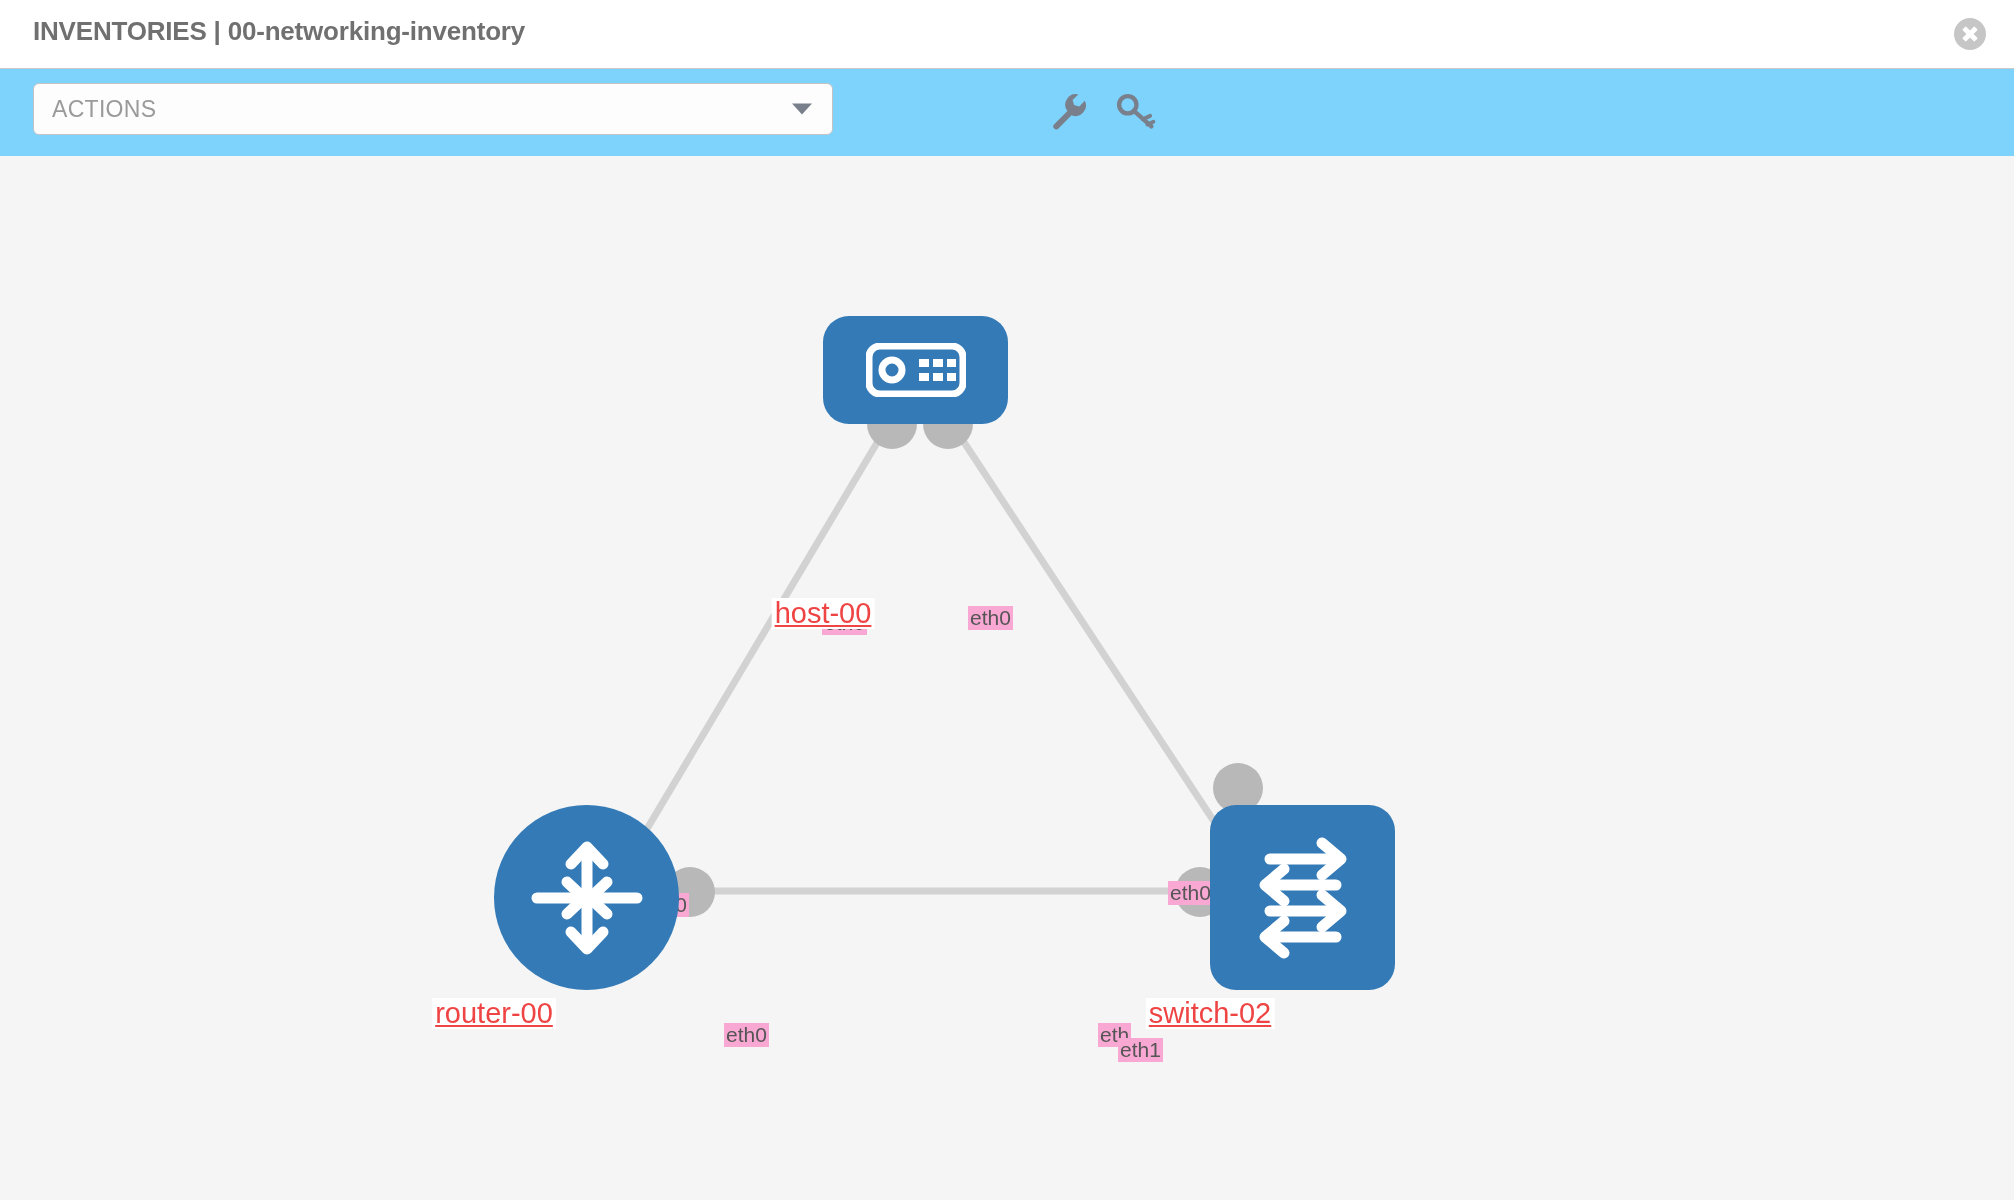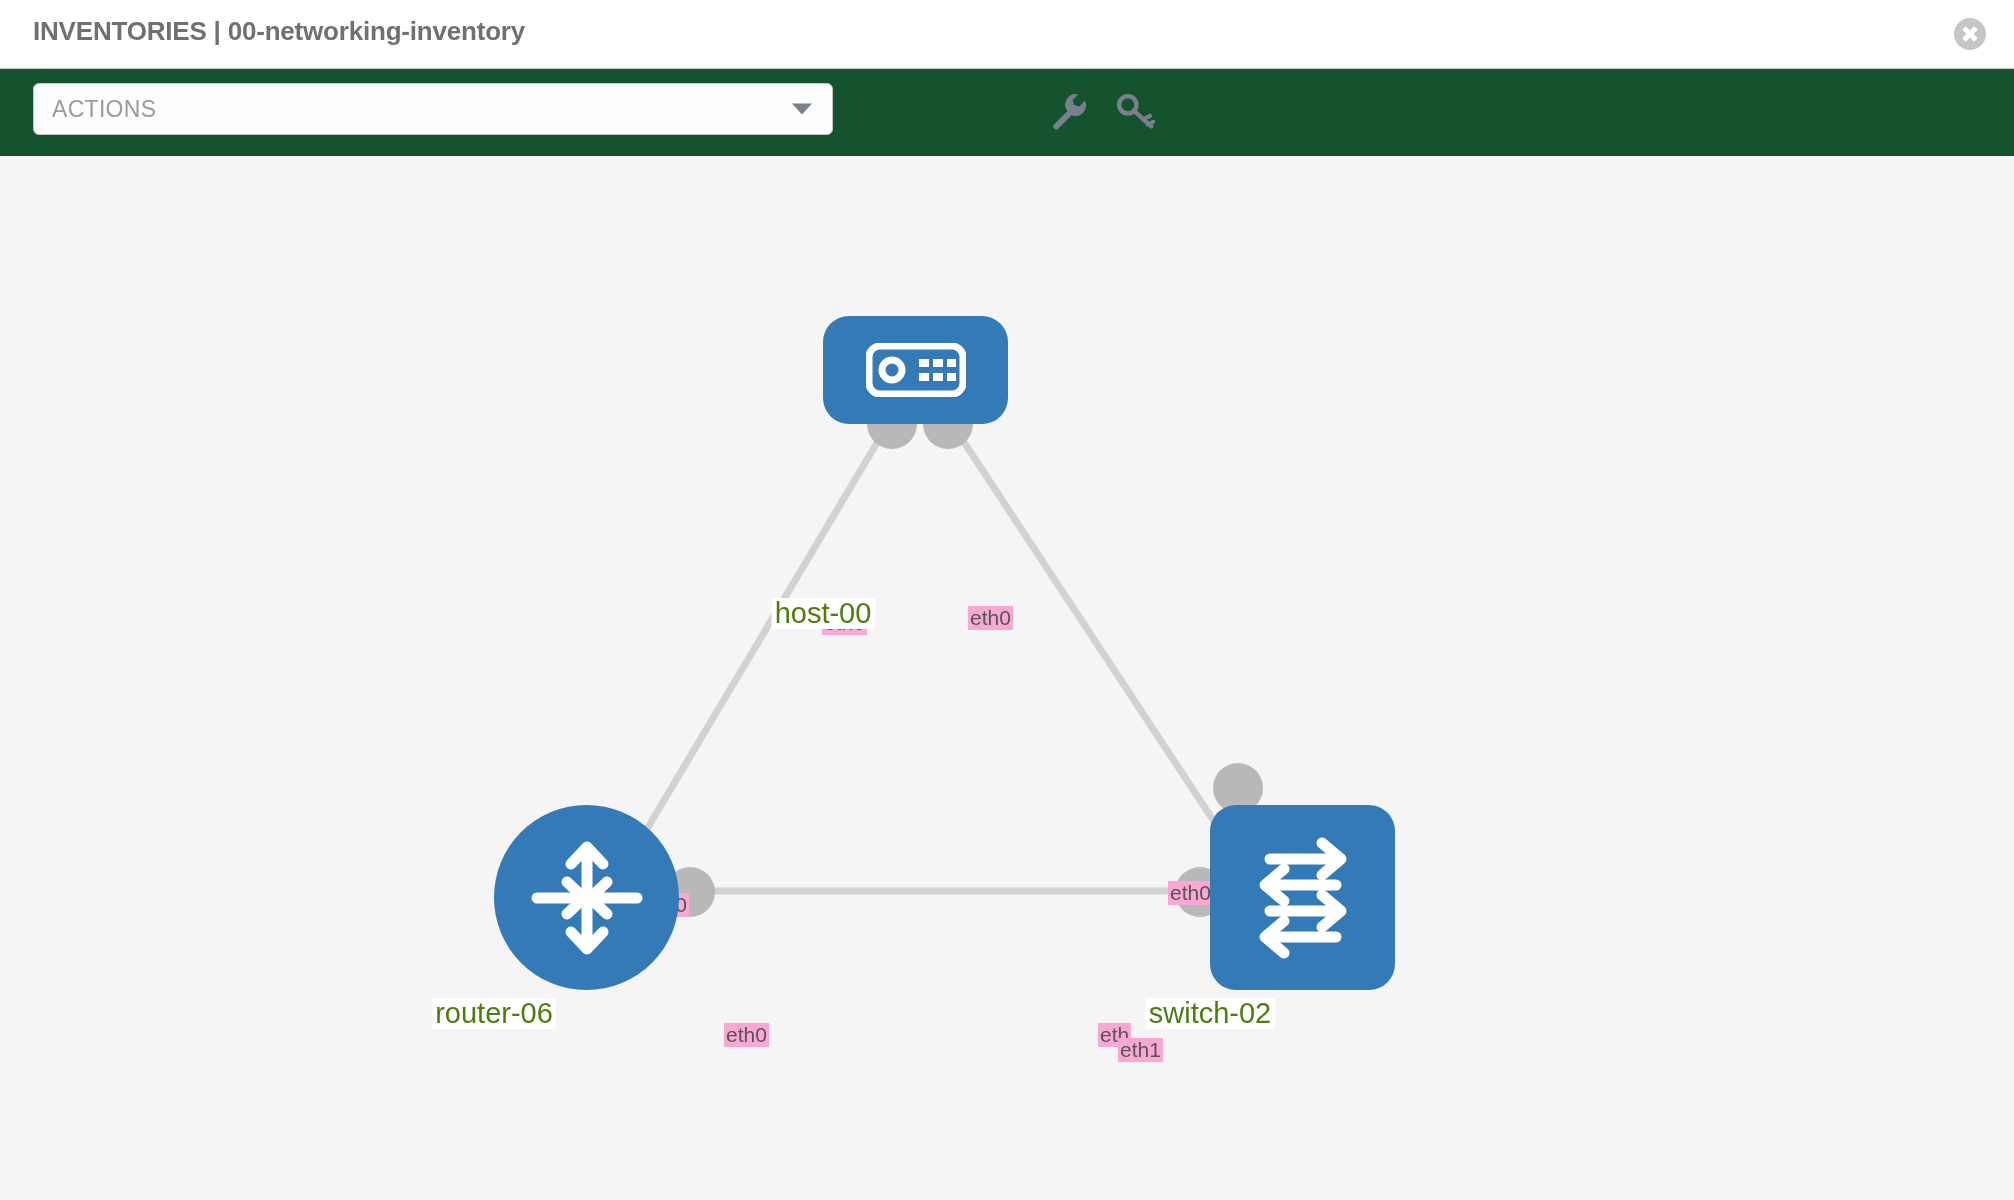--- a/index.html
+++ b/index.html
@@ -30,21 +30,21 @@
   #close-btn .x1, #close-btn .x2 {
     position: absolute; left: 50%; top: 50%;
     width: 17px; height: 5px; background: #ffffff; border-radius: 1px;
   }
   #close-btn .x1 { transform: translate(-50%,-50%) rotate(45deg); }
   #close-btn .x2 { transform: translate(-50%,-50%) rotate(-45deg); }
 
   
   #toolbar {
     position: absolute; left: 0; top: 68px; width: 2014px; height: 108px;
-    background: #14532d;
+    background: #7dd3fc;
     border-top: 1px solid #c9c9c9;
     border-bottom: 1px solid #c9c9c9;
   }
   .select-box {
     position: absolute;
     background: #fdfdfd;
     border: 1px solid #c3c3c3;
     border-radius: 6px;
     height: 52px;
   }
@@ -90,22 +90,22 @@
   #node-host .node-shape { width: 185px; height: 108px; border-radius: 26px; }
 
   #node-router { left: 494px; top: 649px; }
   #node-router .node-shape { width: 185px; height: 185px; border-radius: 50%; }
 
   #node-switch { left: 1210px; top: 649px; }
   #node-switch .node-shape { width: 185px; height: 185px; border-radius: 26px; }
 
   .node-label {
     position: absolute; left: 50%; transform: translateX(-50%);
-    font-size: 29px; color: #4d7c0f; white-space: nowrap;
-    background: #ffffff; padding: 0 3px; line-height: 1.08;
+    font-size: 29px; color: #ef4444; white-space: nowrap;
+    background: #ffffff; padding: 0 3px; line-height: 1.08; text-decoration: underline;
   }
   #node-host   .node-label { top: 282px; }
   #node-router .node-label { top: 193px; }
   #node-switch .node-label { top: 193px; }
 
   
   .iface-label {
     position: absolute;
     font-size: 21px; color: #555555; white-space: nowrap;
     background: #f9a8d4; padding: 0 2px; line-height: 1.15;
@@ -200,21 +200,21 @@
               <path d="M46 96 L62 113 L78 96"></path>
 
             <path d="M12 62 L58 62"></path>
               <path d="M42 46 L59 62 L42 78"></path>
 
             <path d="M112 62 L66 62"></path>
               <path d="M82 46 L65 62 L82 78"></path>
           </g>
         </svg>
       </div>
-      <div class="node-label">router-06</div>
+      <div class="node-label">router-00</div>
     </div>
 
     <div id="node-switch" class="node">
       <div class="node-shape">
         <svg width="122" height="122" viewBox="0 0 122 122" aria-hidden="true">
           <g stroke="#ffffff" stroke-width="11" stroke-linecap="round" stroke-linejoin="round" fill="none">
             <path d="M28 22 L98 22"></path>
               <path d="M80 6 L99 22 L80 38"></path>
             <path d="M94 48 L24 48"></path>
               <path d="M42 32 L23 48 L42 64"></path>

